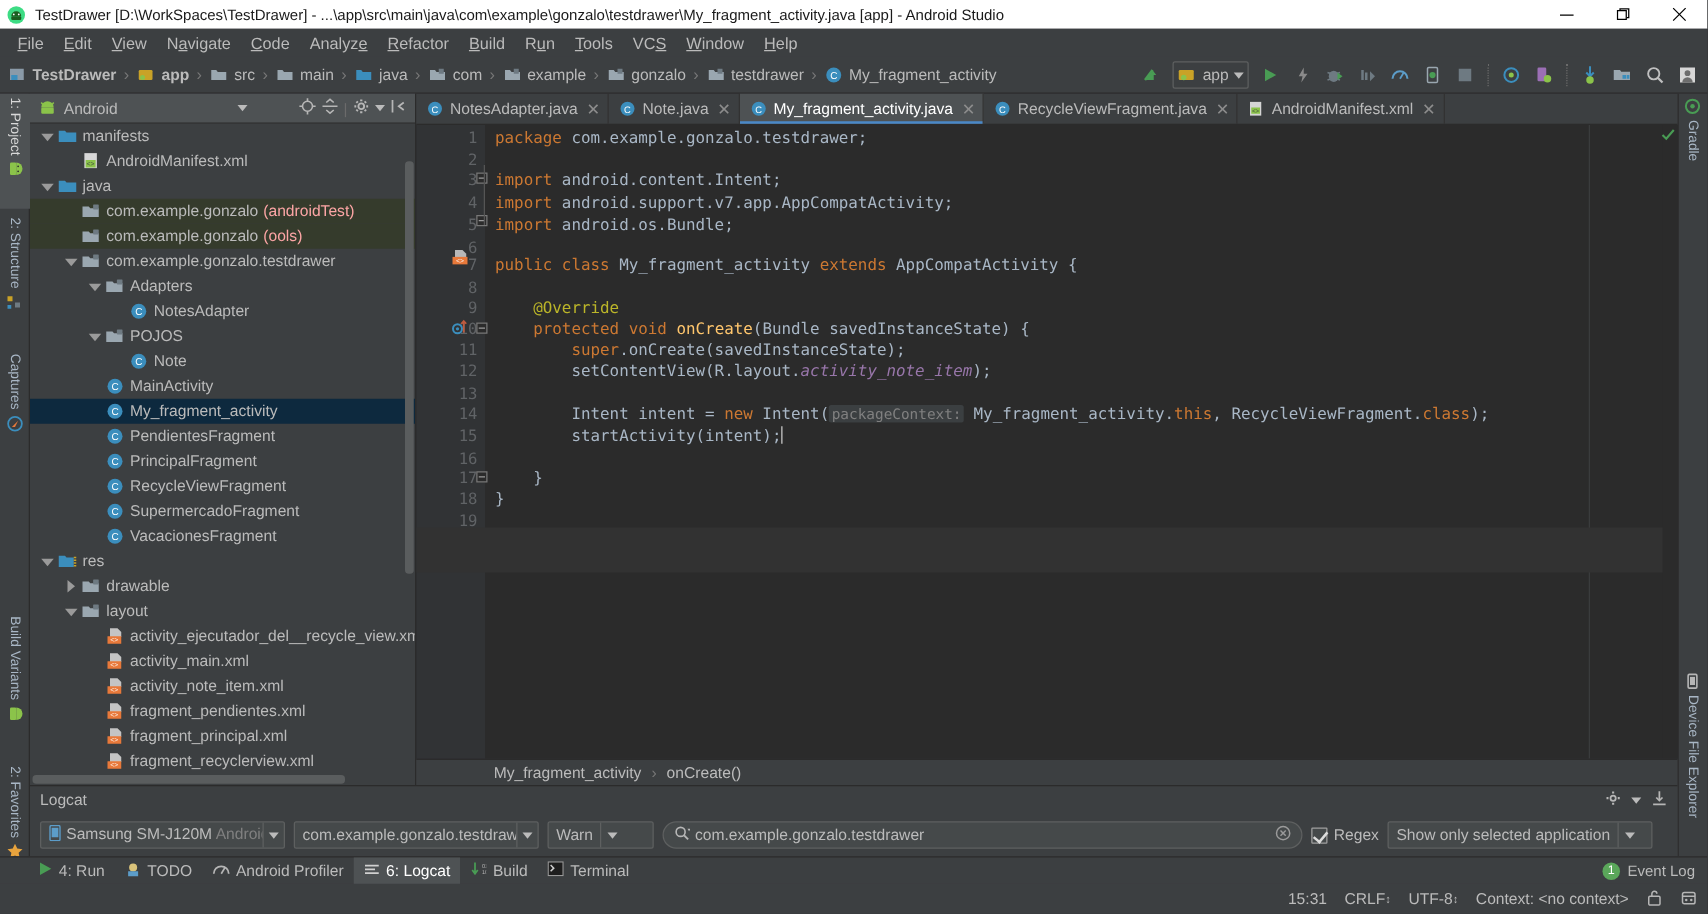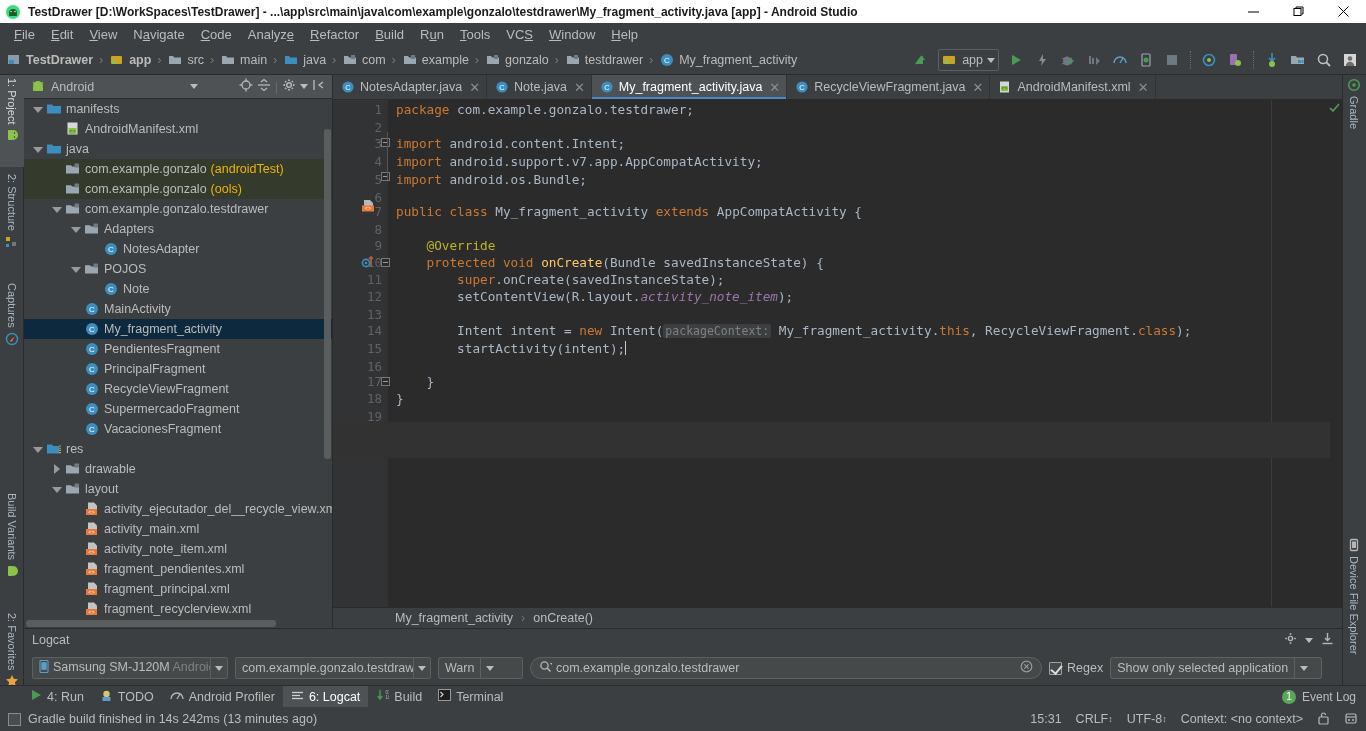--- a/index.html
+++ b/index.html
@@ -10,21 +10,21 @@
     font-size: 12px;
     color: #bbbbbb;
     overflow: hidden;
   }
   #app { position: relative; width: 1366px; height: 731px; }
 
   
   .titlebar {
     position: absolute; top: 0; left: 0; width: 1366px; height: 23px;
     background: #ffffff; color: #000000;
-    display: flex; align-items: center; font-weight: bold;
+    display: flex; align-items: center;
   }
   .tb-logo { width: 18px; height: 16px; margin-left: 5px; position: relative; }
   .tb-logo svg { display: block; }
   .tb-title { font-size: 12px; margin-left: 5px; white-space: nowrap; color:#1a1a1a; }
   .tb-winbtns { position: absolute; right: 0; top: 0; height: 23px; display: flex; }
   .tb-btn { width: 45px; height: 23px; display: flex; align-items: center; justify-content: center; }
   .tb-btn svg { display:block; }
 
   
   .menubar {
@@ -105,21 +105,21 @@
   .arrow.down::before {
     content: ''; position: absolute; left: 1px; top: 3px;
     border-left: 5px solid transparent; border-right: 5px solid transparent; border-top: 6px solid #9a9a9a;
   }
   .arrow.right::before {
     content: ''; position: absolute; left: 3px; top: 0px;
     border-top: 5px solid transparent; border-bottom: 5px solid transparent; border-left: 6px solid #9a9a9a;
   }
   .ticon { width: 16px; height: 16px; margin-right: 4px; flex: 0 0 16px; position: relative; }
   .tlabel { }
-  .tsuffix { color: #eab308; margin-left: 4px; }
+  .tsuffix { color: #fca5a5; margin-left: 4px; }
   .tree-scroll {
     position: absolute; right: 1px; top: 30px; width: 7px; height: 330px;
     background: #5a5d5e; border-radius: 3px;
   }
   .tree-hscroll {
     position: absolute; left: 2px; bottom: 1px; width: 250px; height: 7px;
     background: #5a5d5e; border-radius: 3px;
   }
 
   
@@ -1138,24 +1138,20 @@
       </span>
       <span>Terminal</span>
     </div>
     <div class="twb-right">
       <span class="eventbadge">1</span>
       <span>Event Log</span>
     </div>
   </div>
 
   <div class="statusbar">
-    <div class="sb-left">
-      <span class="sb-box"></span>
-      <span>Gradle build finished in 14s 242ms (13 minutes ago)</span>
-    </div>
     <div class="sb-right">
       <span>15:31</span>
       <span><span>CRLF</span><span class="updown">↕</span></span>
       <span><span>UTF-8</span><span class="updown">↕</span></span>
       <span>Context: &lt;no context&gt;</span>
       <span>
         <svg width="13" height="14">
             <rect x="2" y="6" width="9" height="7" rx="1" fill="none" stroke="#b6b6b6" stroke-width="1.2"></rect>
             <path d="M4.5 6V4a2 2 0 0 1 4 0" fill="none" stroke="#b6b6b6" stroke-width="1.2"></path>
           </svg>

